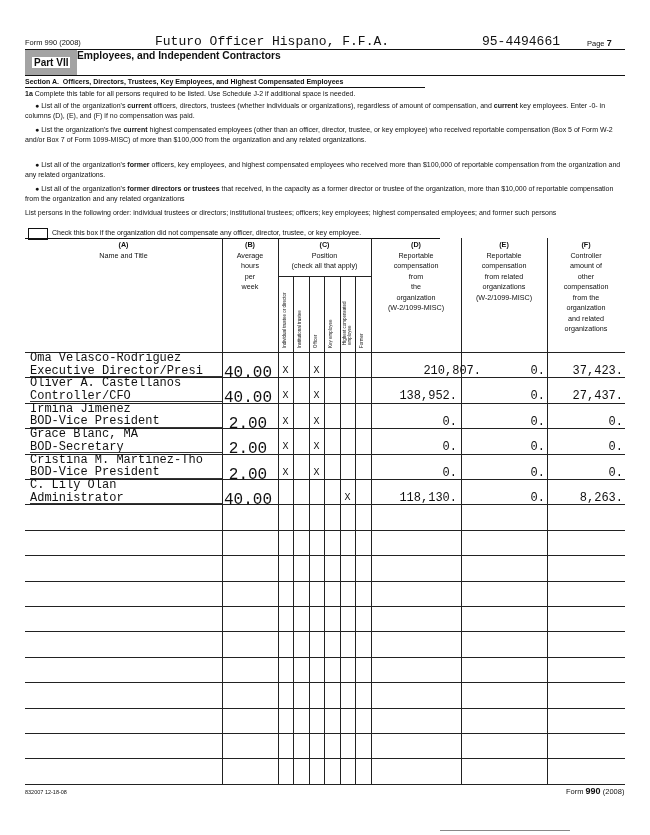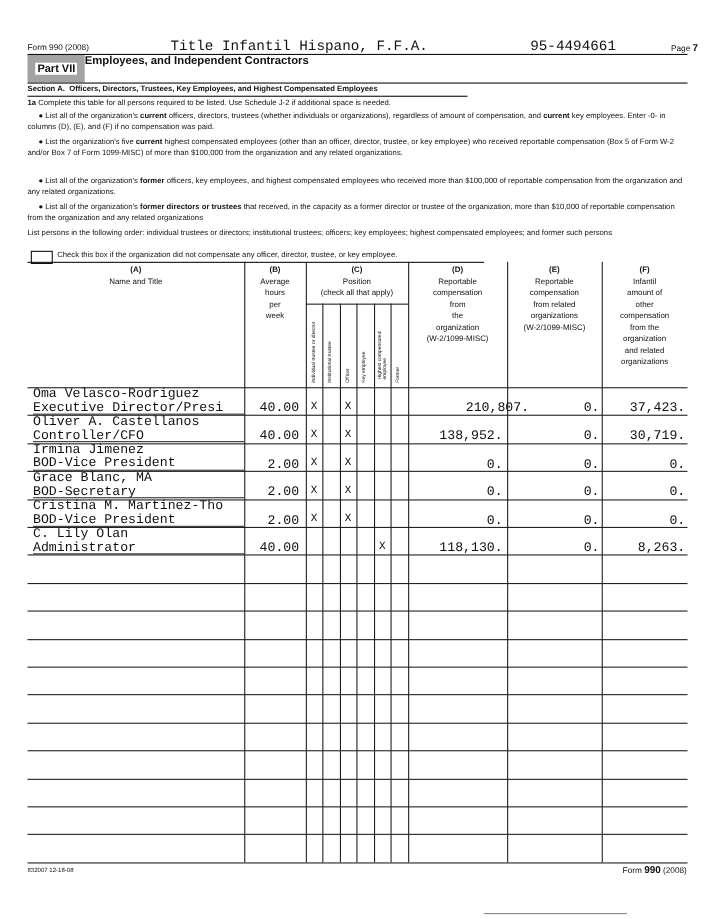--- a/index.html
+++ b/index.html
@@ -6,21 +6,21 @@
   body { width: 650px; height: 835px; position: relative; overflow: hidden; color: #111;
          font-family: "Liberation Sans", sans-serif; }
   .abs { position: absolute; }
   .mono { font-family: "Liberation Mono", monospace; }
 
   
   .topline { left: 25px; top: 36px; width: 600px; height: 13px; border-bottom: 1px solid #111; }
   .form-label { left: 25px; top: 38px; font-size: 7.5px; }
   .org-name { left: 155px; top: 34px; font-size: 13px; }
   .ein { left: 482px; top: 34px; font-size: 13px; }
-  .page-label { left: 610px; top: 38px; font-size: 7.5px; }
+  .page-label { left: 587px; top: 38px; font-size: 7.5px; }
   .page-label b { font-size: 9px; }
 
   .part-box { left: 25px; top: 50px; border: 7px solid #a3a3a3; font-size: 10px; font-weight: bold; padding: 0 2px; line-height: 11px; }
   .part-title { left: 77px; top: 49px; font-size: 10.3px; font-weight: bold; line-height: 13px; width: 540px; }
   .part-rule { left: 25px; top: 75px; width: 600px; border-top: 1.5px solid #111; }
 
   .sectionA { left: 25px; top: 78px; font-size: 7px; font-weight: bold; }
   .sectionA-rule { left: 25px; top: 87px; width: 400px; border-top: 1px solid #111; }
 
   .para { font-size: 7px; line-height: 10px; left: 25px; width: 600px; }
@@ -29,36 +29,36 @@
   .checkbox { left: 28px; top: 228px; width: 18px; height: 10px; border: 1px solid #111; background: #fff; cursor: pointer; }
   .check-label { left: 52px; top: 229px; font-size: 7px; }
   .check-rule { left: 25px; top: 238px; width: 415px; border-top: 1px solid #111; }
   .hline { position: absolute; left: 25px; width: 600px; border-top: 1px solid #222; }
   .vline { position: absolute; border-left: 1px solid #222; }
   .hdr { position: absolute; font-size: 7.2px; text-align: center; line-height: 10.5px; }
   .hdr .letter { font-weight: bold; }
   .vtext { position: absolute; font-size: 4.5px; writing-mode: vertical-rl; transform: rotate(180deg); white-space: nowrap; line-height: 5px; }
 
   .row-name { position: absolute; left: 30px; font-size: 12px; line-height: 12.5px; white-space: nowrap; }
-  .row-hours { position: absolute; font-size: 12px; text-align: right; width: 48px; left: 224px; }
+  .row-hours { position: absolute; font-size: 16px; text-align: center; width: 48px; left: 224px; }
   .row-x { position: absolute; font-size: 10px; width: 15px; text-align: center; }
   .row-num { position: absolute; font-size: 12px; text-align: right; }
   .uline { position: absolute; border-top: 1px solid #333; }
 
   .footer-code { left: 25px; top: 789px; font-size: 5.5px; }
   .footer-form { left: 566px; top: 786px; font-size: 7.5px; }
   .footer-form b { font-size: 9px; }
   .stray { left: 440px; top: 830px; width: 130px; border-top: 1px solid #888; }
 </style>
 </head>
 <body>
 
 <div class="abs topline"></div>
 <div class="abs form-label">Form 990 (2008)</div>
-<div class="abs org-name mono">Title Infantil Hispano, F.F.A.</div>
+<div class="abs org-name mono">Futuro Officer Hispano, F.F.A.</div>
 <div class="abs ein mono">95-4494661</div>
 <div class="abs page-label"><span>Page</span> <b>7</b></div>
 
 <div class="abs part-box">Part VII</div>
 <div class="abs part-title">
   <div>Employees, and Independent Contractors</div>
 </div>
 <div class="abs part-rule"></div>
 
 <div class="abs sectionA"><span>Section A.</span>&nbsp;&nbsp;<span>Officers, Directors, Trustees, Key Employees, and Highest Compensated Employees</span></div>
@@ -135,21 +135,21 @@
 <div class="hdr" style="left:461px; top:240px; width:86px;">
   <div class="letter">(E)</div>
   <div>Reportable</div>
   <div>compensation</div>
   <div>from related</div>
   <div>organizations</div>
   <div>(W-2/1099-MISC)</div>
 </div>
 <div class="hdr" style="left:547px; top:240px; width:78px;">
   <div class="letter">(F)</div>
-  <div>Infantil</div>
+  <div>Controller</div>
   <div>amount of</div>
   <div>other</div>
   <div>compensation</div>
   <div>from the</div>
   <div>organization</div>
   <div>and related</div>
   <div>organizations</div>
 </div>
 
 <div class="vtext" style="left:282px; top:280px; height:68px;">Individual trustee or director</div>
@@ -173,21 +173,21 @@
     </div>
     <div>
       <div class="row-name mono" style="top: 377.4px;">Oliver A. Castellanos</div>
       <div class="row-name mono" style="top: 389.9px;">Controller/CFO</div>
       <div class="uline" style="left: 30px; width: 192px; top: 401.4px;"></div>
       <div class="row-hours mono" style="top: 389.4px;">40.00</div>
       <div class="row-x mono" style="left: 278px; top: 390.4px;">X</div>
       <div class="row-x mono" style="left: 309px; top: 390.4px;">X</div>
       <div class="row-num mono" style="left: 371px; width: 86px; top: 389.4px;">138,952.</div>
       <div class="row-num mono" style="left: 461px; width: 84px; top: 389.4px;">0.</div>
-      <div class="row-num mono" style="left: 547px; width: 76px; top: 389.4px;">30,719.</div>
+      <div class="row-num mono" style="left: 547px; width: 76px; top: 389.4px;">27,437.</div>
     </div>
     <div>
       <div class="row-name mono" style="top: 402.8px;">Irmina Jimenez</div>
       <div class="row-name mono" style="top: 415.3px;">BOD-Vice President</div>
       <div class="uline" style="left: 30px; width: 192px; top: 426.8px;"></div>
       <div class="row-hours mono" style="top: 414.8px;">2.00</div>
       <div class="row-x mono" style="left: 278px; top: 415.8px;">X</div>
       <div class="row-x mono" style="left: 309px; top: 415.8px;">X</div>
       <div class="row-num mono" style="left: 371px; width: 86px; top: 414.8px;">0.</div>
       <div class="row-num mono" style="left: 461px; width: 84px; top: 414.8px;">0.</div>

